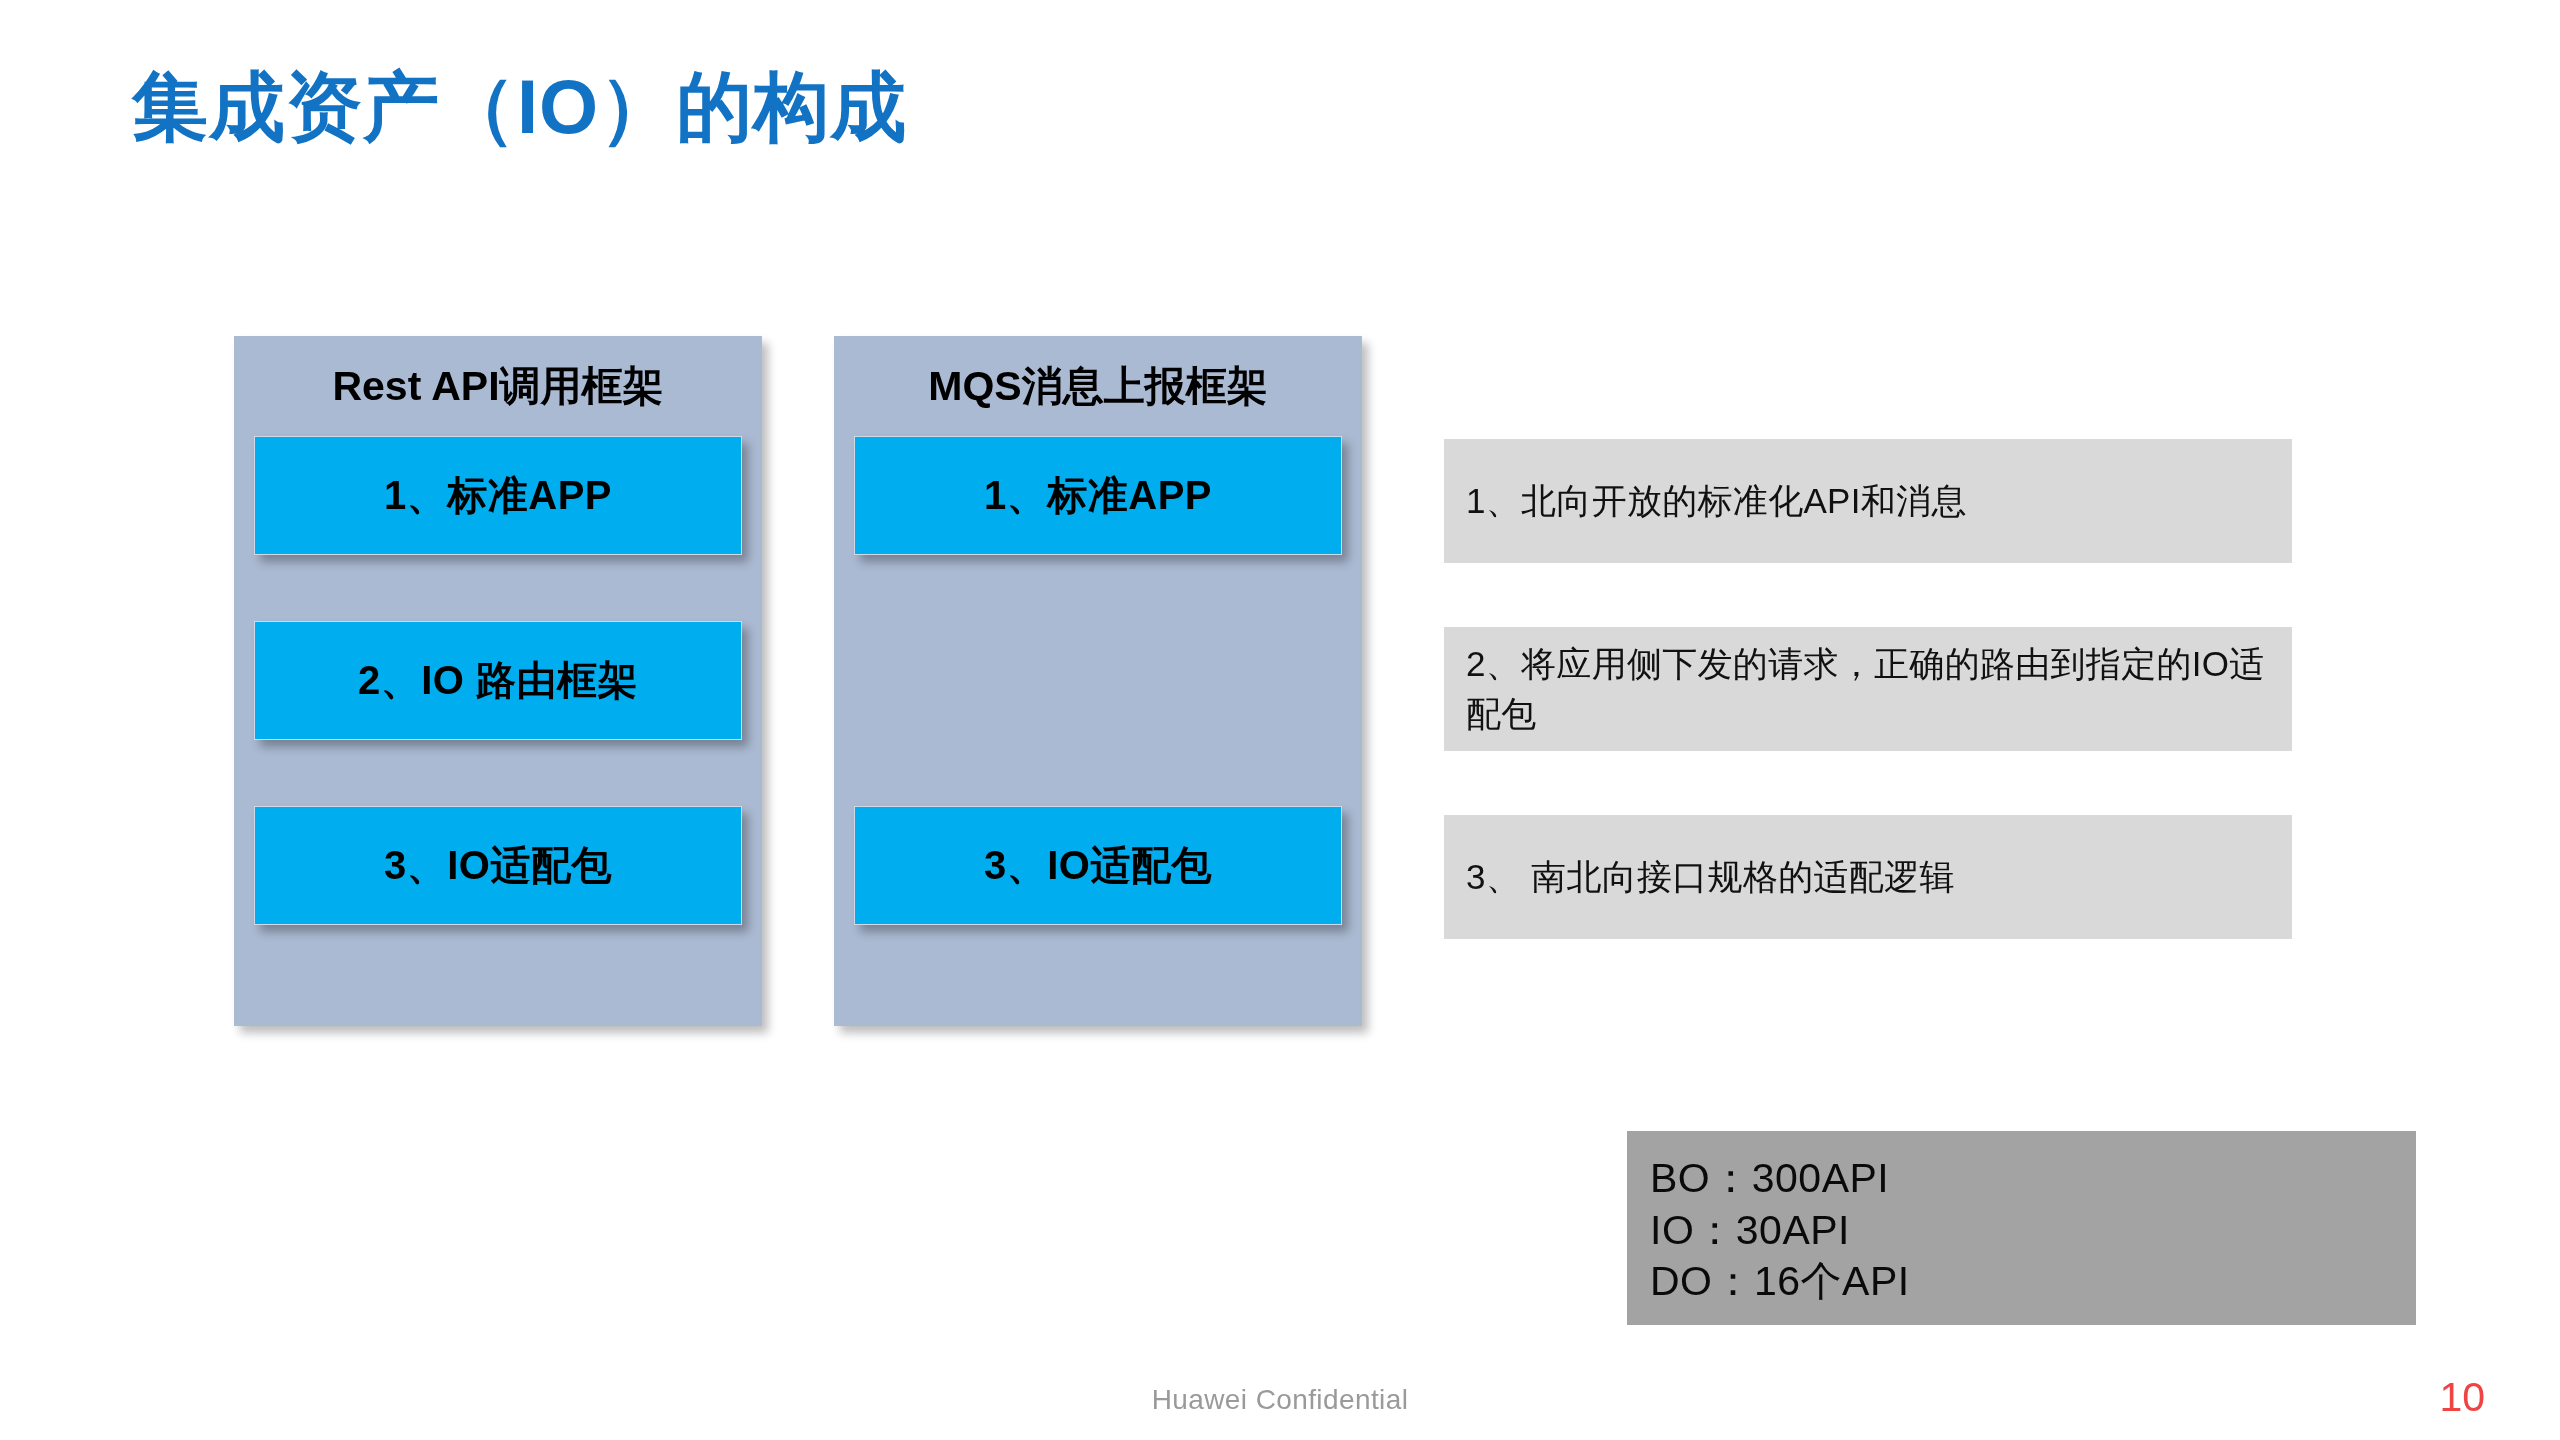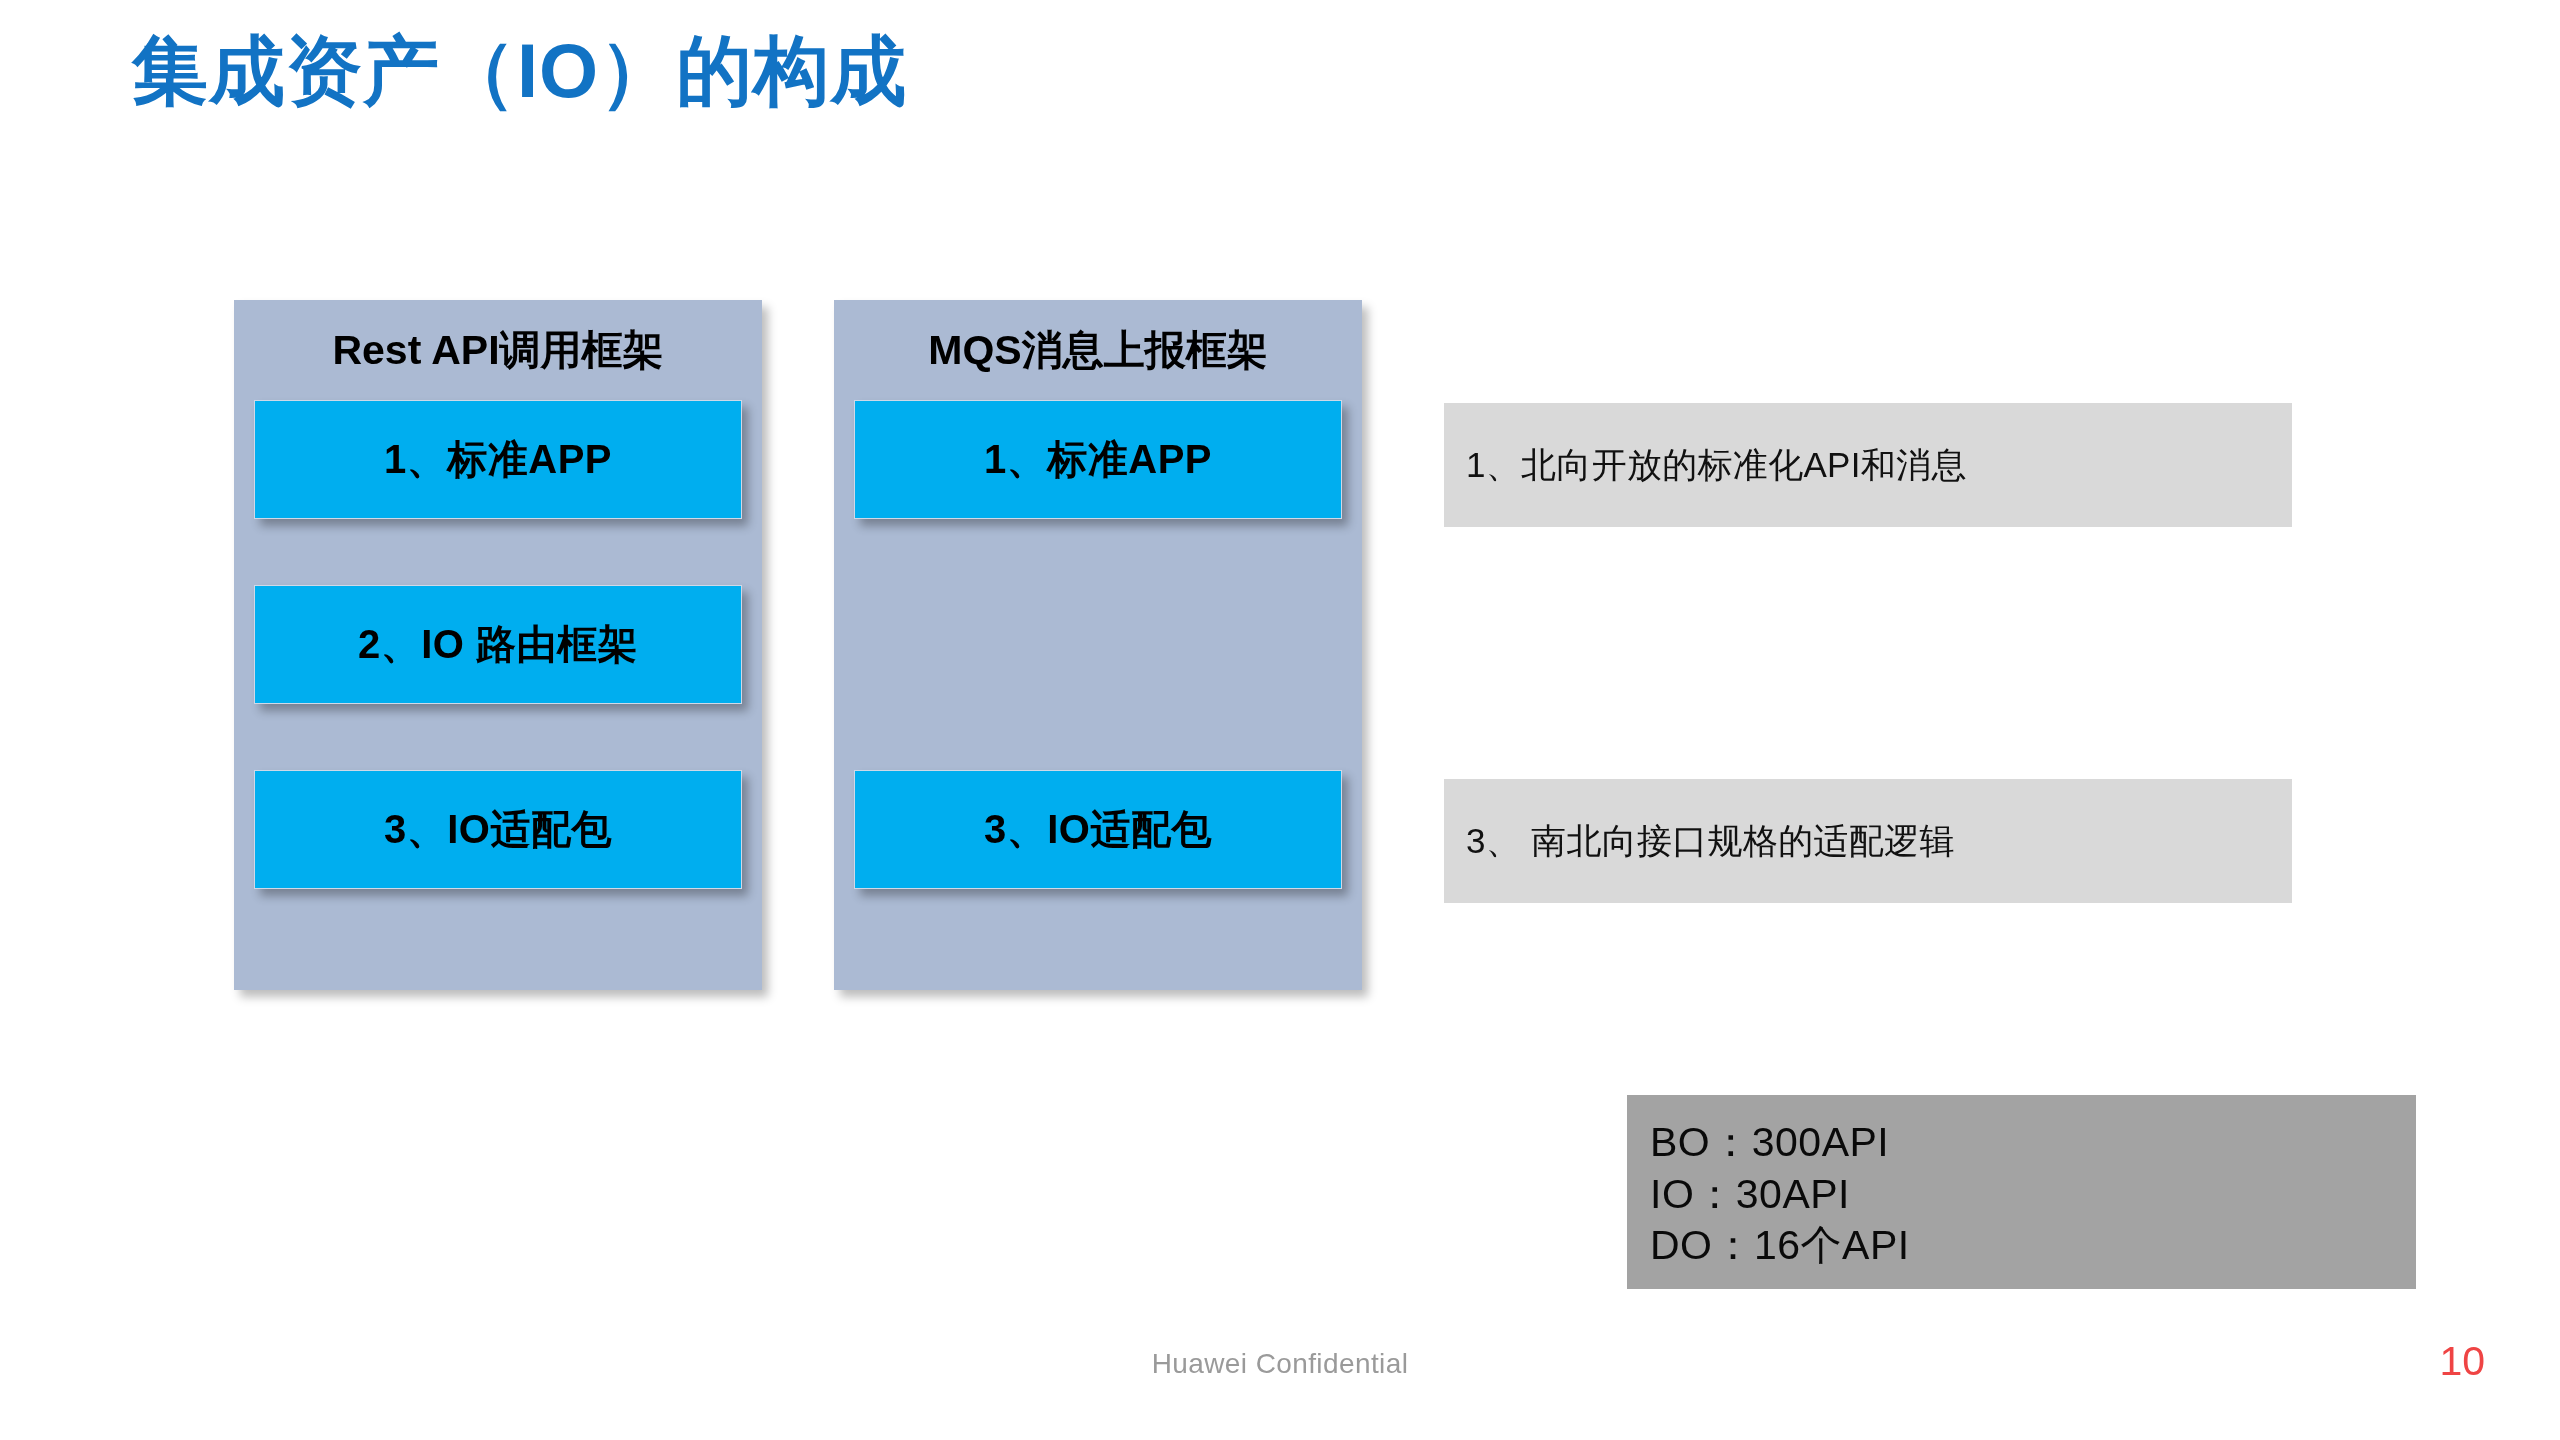--- a/index.html
+++ b/index.html
@@ -14,20 +14,21 @@
     position: relative;
     overflow: hidden;
     font-family: "Liberation Sans", "DejaVu Sans", sans-serif;
     -webkit-font-smoothing: antialiased;
   }
 
   .slide {
     position: absolute;
     inset: 0;
     background: #ffffff;
+    margin-top: 36px;
   }
 
   
   .slide-title {
     position: absolute;
     left: 132px;
     top: 26px;
     font-size: 76px;
     font-weight: bold;
     color: #1273c4;
@@ -172,20 +173,23 @@
 
     <div class="blue-box slot-3">
       <span class="bb-label">3、IO适配包</span>
     </div>
   </div>
 
   <div class="desc-box desc-1">
     <span class="desc-text">1、北向开放的标准化API和消息</span>
   </div>
 
+  <div class="desc-box desc-2">
+    <span class="desc-text">2、将应用侧下发的请求，正确的路由到指定的IO适配包</span>
+  </div>
 
   <div class="desc-box desc-3">
     <span class="desc-text">3、 南北向接口规格的适配逻辑</span>
   </div>
 
   <div class="api-box">
     <div class="api-line">BO：300API</div>
     <div class="api-line">IO：30API</div>
     <div class="api-line">DO：16个API</div>
   </div>

